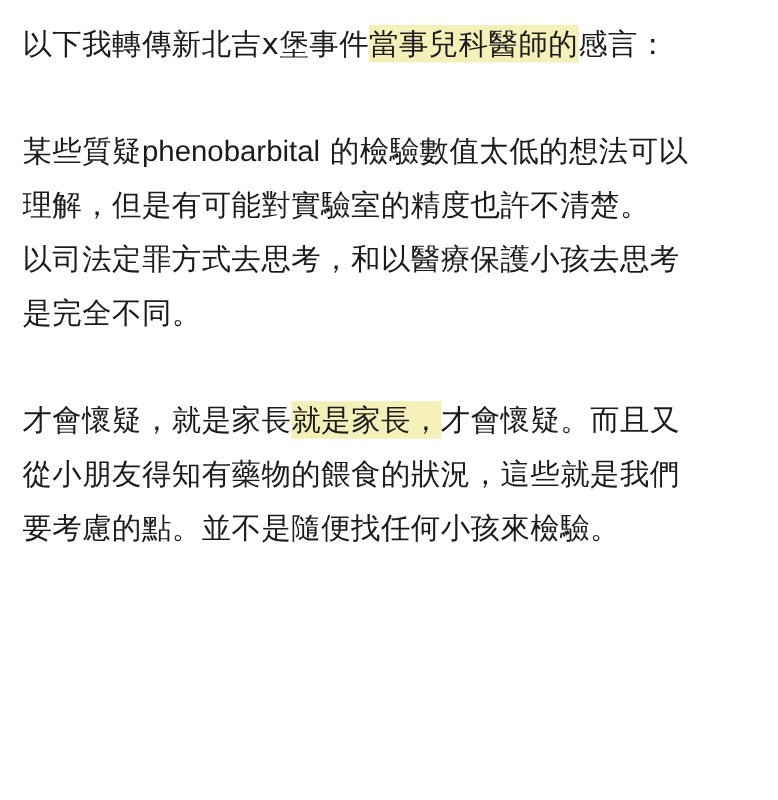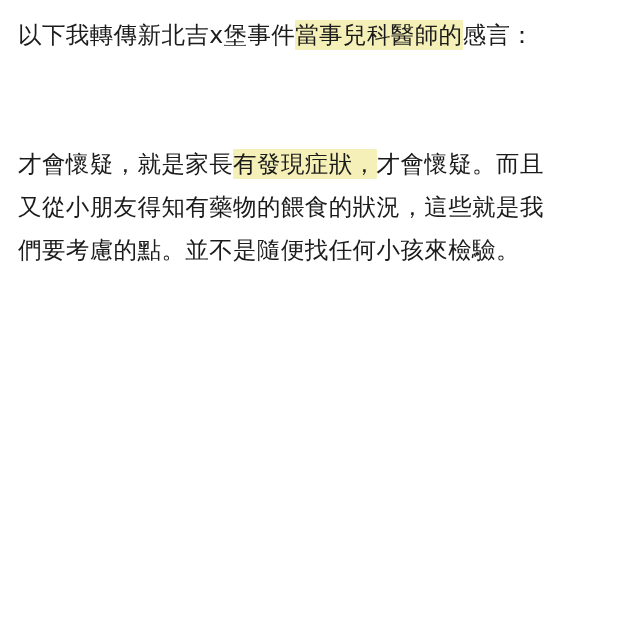--- a/index.html
+++ b/index.html
@@ -46,16 +46,18 @@
     letter-spacing: 0;
   }
 </style>
 </head>
 <body>
 
 <div id="page">
   <div class="doc-body">
       <div class="para"><span>以下我轉傳新北吉x堡事件</span><span class="hl">當事兒科醫師的</span><span>感言：</span></div>
       <div class="spacer"></div>
+      <div class="para"><span>某些質疑</span><span class="latin">phenobarbital</span><span> 的檢驗數值太低的想法可以理解，但是有可能對實驗室的精度也許不清楚。</span></div>
+      <div class="para"><span>以司法定罪方式去思考，和以醫療保護小孩去思考是完全不同。</span></div>
       <div class="spacer"></div>
-      <div class="para"><span>才會懷疑，就是家長</span><span class="hl">有發現症狀，</span><span>才會懷疑。而且又從小朋友得知有藥物的餵食的狀況，這些就是我們要考慮的點。並不是隨便找任何小孩來檢驗。</span></div>
+      <div class="para"><span>才會懷疑，就是家長</span><span class="hl">就是家長，</span><span>才會懷疑。而且又從小朋友得知有藥物的餵食的狀況，這些就是我們要考慮的點。並不是隨便找任何小孩來檢驗。</span></div>
     </div>
 </div>
 
 </body></html>

